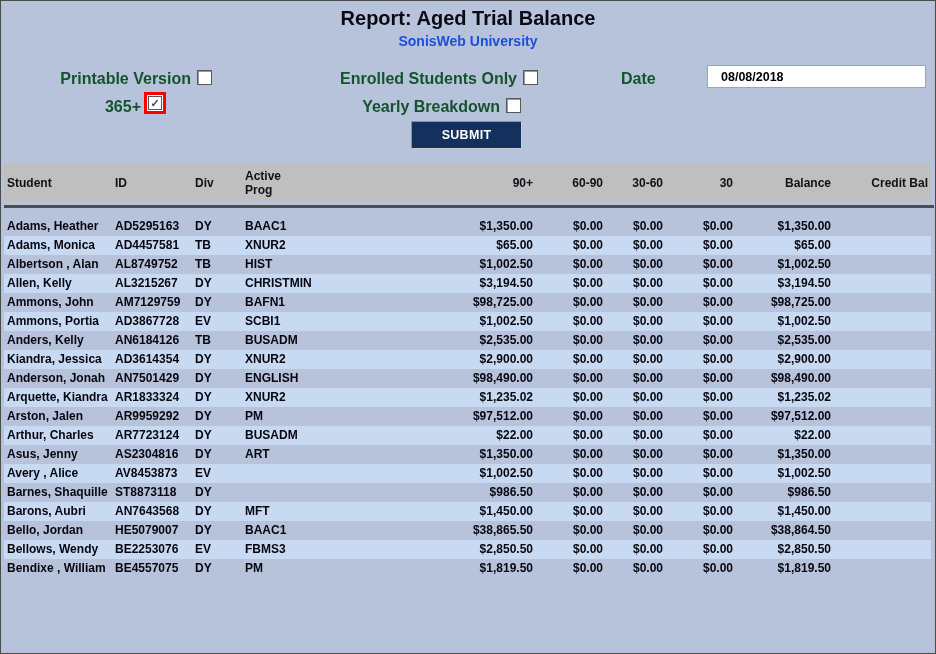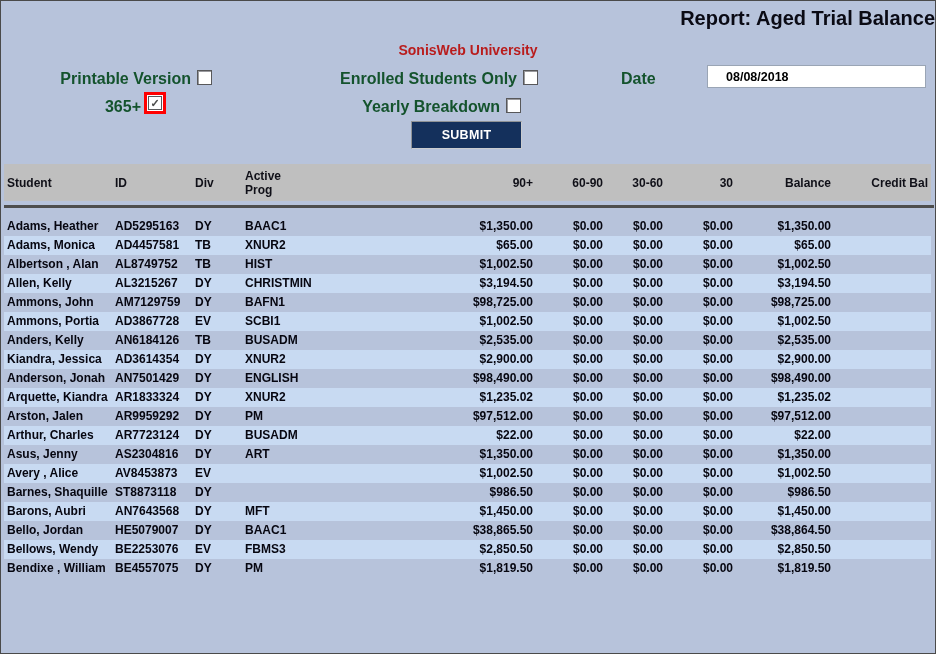--- a/index.html
+++ b/index.html
@@ -6,26 +6,26 @@
   body{
     width:936px;height:654px;position:relative;overflow:hidden;
     background:#b7c3db;
     font-family:"Liberation Sans",sans-serif;
     color:#000;
     box-sizing:border-box;
     border:1px solid #4a4a4a;
   }
   .abs{position:absolute;}
   .page-title{
-    top:6px;left:0;width:100%;text-align:right;
+    top:6px;left:0;width:100%;text-align:center;
     font-size:20px;font-weight:bold;color:#0a0a14;
   }
   .page-subtitle{
-    top:41px;left:0;width:100%;text-align:center;
-    font-size:14px;font-weight:bold;color:#b91c1c;
+    top:32px;left:0;width:100%;text-align:center;
+    font-size:14px;font-weight:bold;color:#1d4ed8;
   }
   .lbl{font-size:16px;font-weight:bold;white-space:nowrap;color:#14532d;}
   .r{text-align:right;}
   .checkbox{
     position:absolute;width:13px;height:13px;background:#fff;
     border:1px solid #58585a;box-shadow:inset 1px 1px 0 #9a9a9e;
     cursor:pointer;
   }
   .chk-annot{
     position:absolute;border:3px solid #ff0000;background:#fff;
@@ -34,21 +34,21 @@
   .chk-annot .inner-box{
     width:12px;height:12px;border:1px solid #58585a;background:#fff;
     display:flex;align-items:center;justify-content:center;cursor:pointer;
   }
   .tick{font-size:11px;line-height:10px;color:#4d4d4d;font-weight:bold;}
   .date-input{
     position:absolute;left:706px;top:64px;width:219px;height:23px;
     border:1px solid #9aa5b5;background:#ffffff;
     font-family:"Liberation Sans",sans-serif;
     font-size:12.5px;font-weight:bold;color:#000;
-    padding:0 0 0 18px;box-sizing:border-box;outline:none;
+    padding:0 0 0 13px;box-sizing:border-box;outline:none;
   }
   .submit-btn{
     position:absolute;left:410px;top:120px;width:111px;height:28px;
     background:#14305c;color:#ffffff;
     border:1px solid #8f9296;border-right-color:#c9cbce;border-bottom-color:#c9cbce;
     font-family:"Liberation Sans",sans-serif;
     font-size:12.5px;font-weight:bold;letter-spacing:.3px;cursor:pointer;
   }
   .report{position:absolute;top:163px;left:3px;width:930px;}
   table{border-collapse:collapse;table-layout:fixed;width:760px;}

